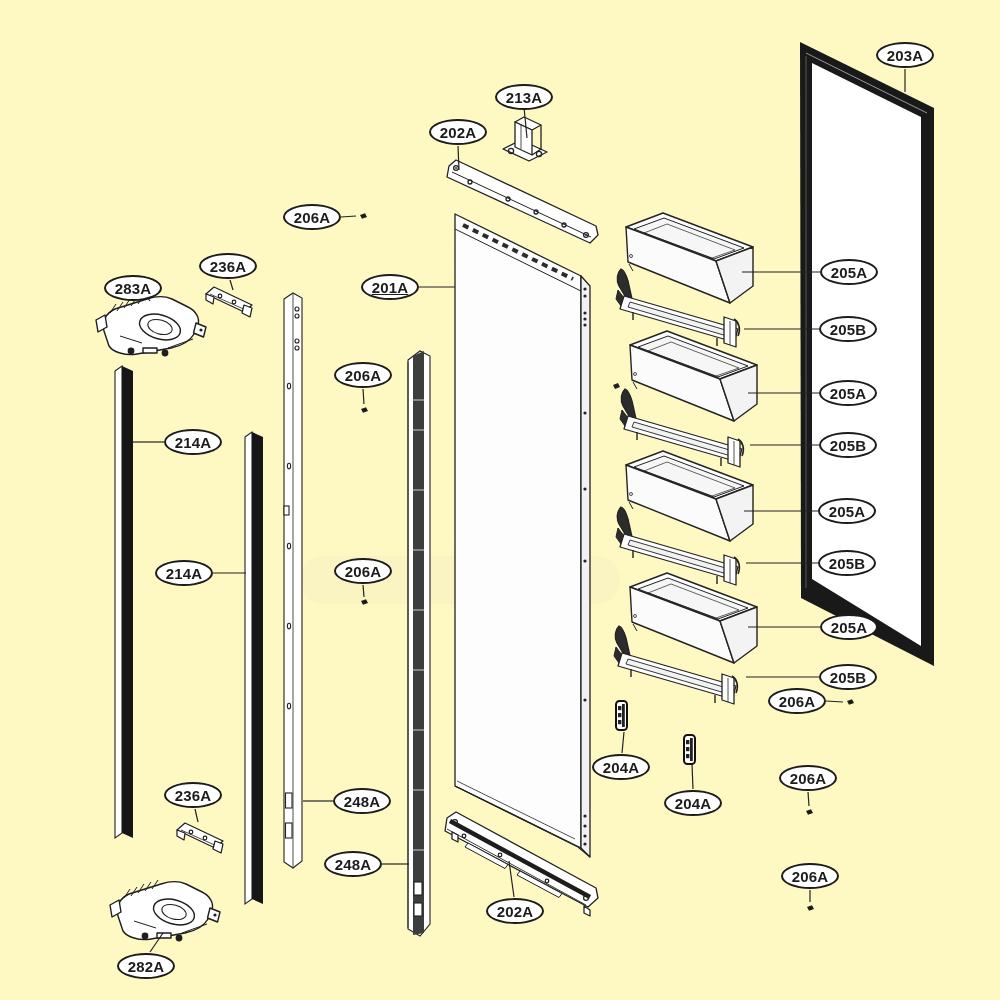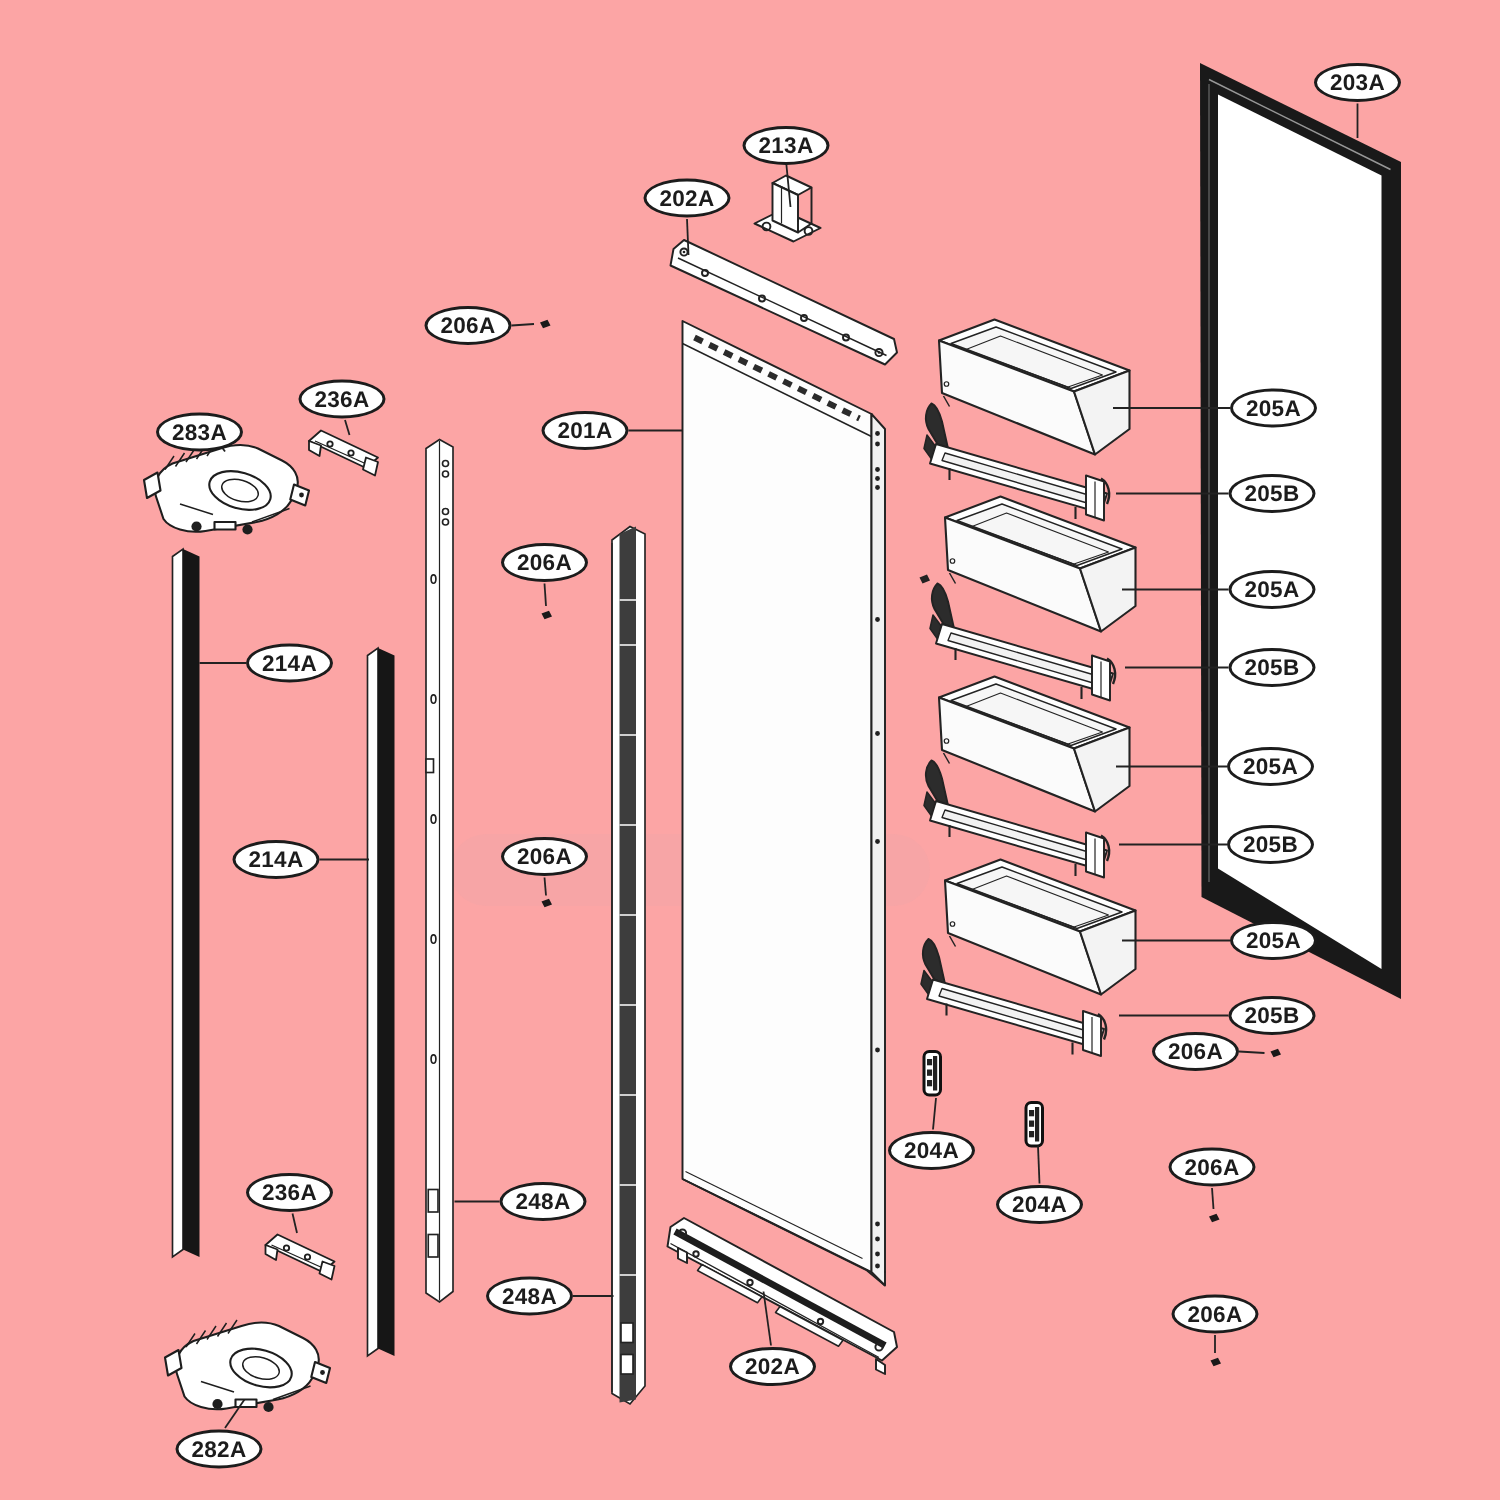--- a/index.html
+++ b/index.html
@@ -1,19 +1,19 @@
 <!DOCTYPE html>
 <html><head>
 <meta charset="utf-8">
 <style>
   html,body{margin:0;padding:0;background:#ffffff;}
   .stage{
     position:relative;
     width:1000px;height:1000px;
-    background:#fca5a5;
+    background:#fef9c3;
     font-family:"Liberation Sans", sans-serif;
     overflow:hidden;
   }
   .stage svg{position:absolute;left:0;top:0;}
   .callout{
     position:absolute;
     width:58px;height:26px;
     box-sizing:border-box;
     border:2.2px solid #1c1c1c;
     border-radius:50%;
@@ -279,21 +279,21 @@
         <line x1="810" y1="890" x2="810" y2="902" stroke="#222222" stroke-width="1.2"></line>
         <path d="M807,907 l5,-1.8 l2,3.8 l-5,1.8 Z" fill="#1a1a1a"></path>
       </g>
 </svg>
 <div class="callout" style="left: 876px; top: 42px;">203A</div>
     <div class="callout" style="left: 495px; top: 84px;">213A</div>
     <div class="callout" style="left: 429px; top: 119px;">202A</div>
     <div class="callout" style="left: 283px; top: 204px;">206A</div>
     <div class="callout" style="left: 104px; top: 259px; margin-top: 16px;">283A</div>
     <div class="callout" style="left: 199px; top: 253px;">236A</div>
-    <div class="callout" style="left: 361px; top: 274px;">201A</div>
+    <div class="callout" style="left: 361px; top: 274px; text-decoration: underline;">201A</div>
     <div class="callout" style="left: 334px; top: 362px;">206A</div>
     <div class="callout" style="left: 164px; top: 429px;">214A</div>
     <div class="callout" style="left: 155px; top: 560px;">214A</div>
     <div class="callout" style="left: 334px; top: 558px;">206A</div>
     <div class="callout" style="left: 164px; top: 782px;">236A</div>
     <div class="callout" style="left: 333px; top: 788px;">248A</div>
     <div class="callout" style="left: 324px; top: 851px;">248A</div>
     <div class="callout" style="left: 117px; top: 953px;">282A</div>
     <div class="callout" style="left: 486px; top: 898px;">202A</div>
     <div class="callout" style="left: 592px; top: 754px;">204A</div>

